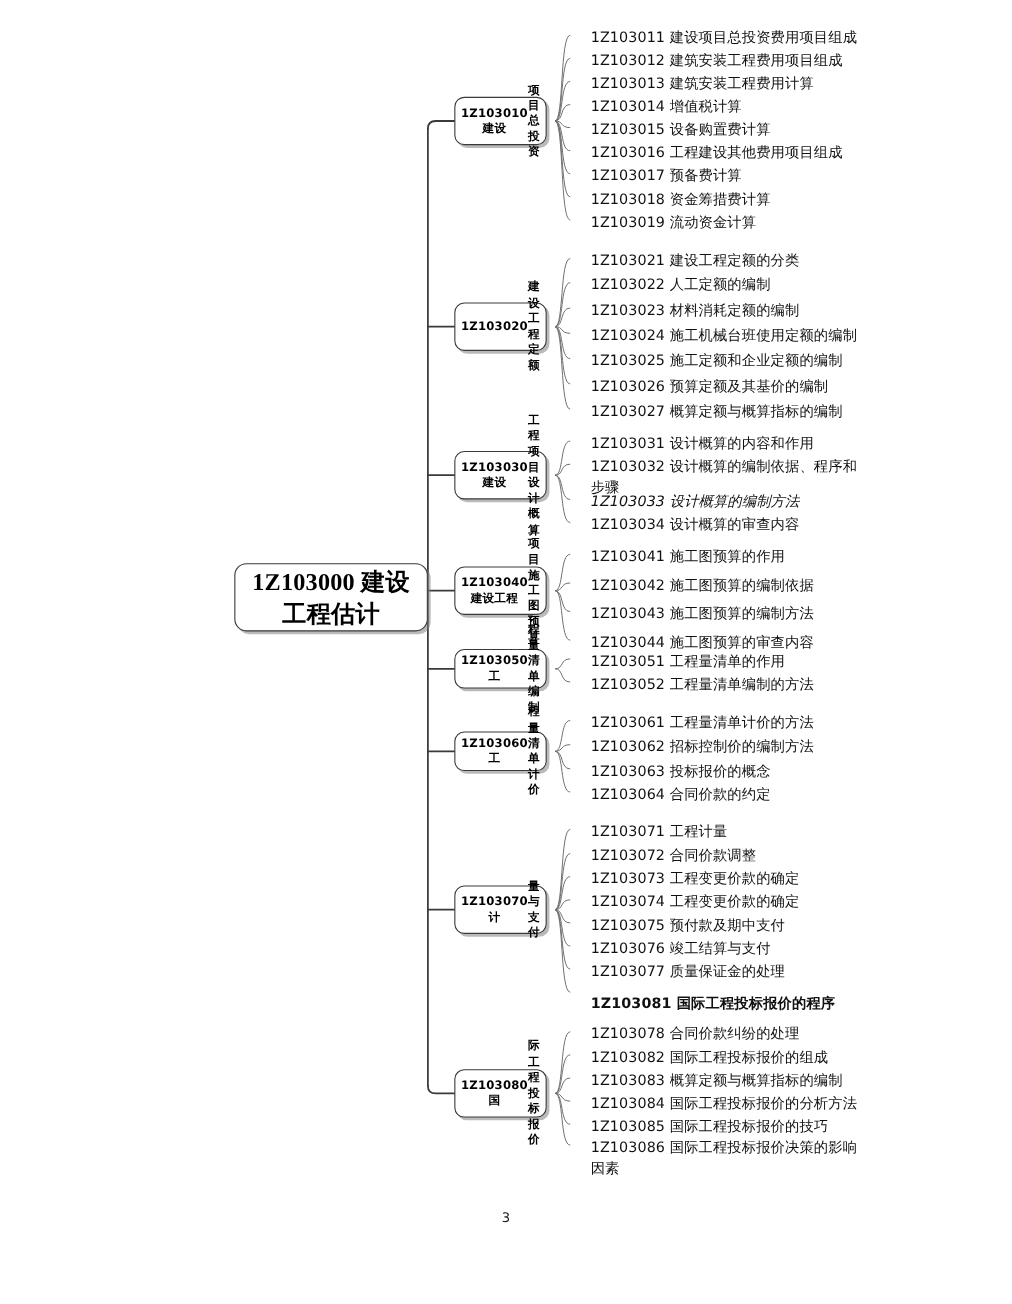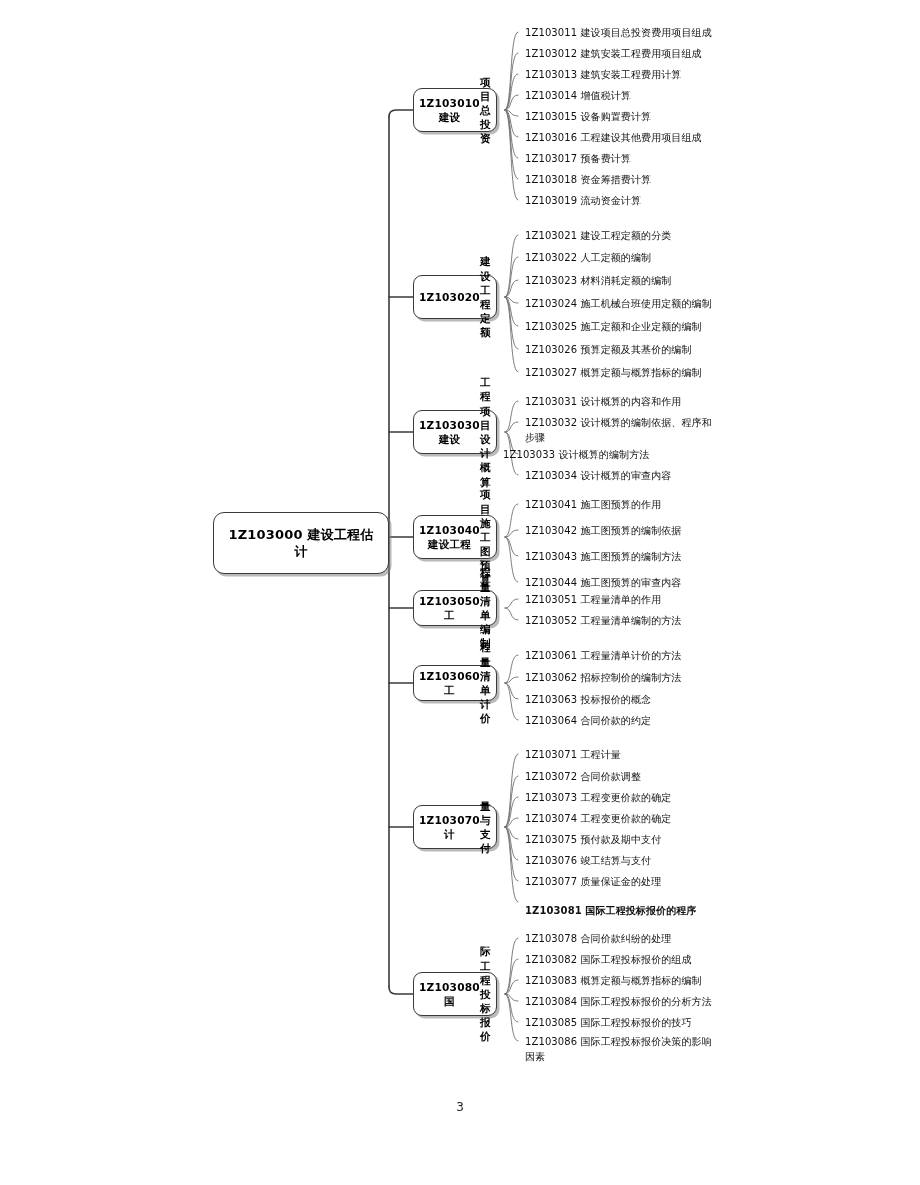--- a/index.html
+++ b/index.html
@@ -36,37 +36,39 @@
     box-shadow: 2.5px 2.5px 0 0 rgba(130,130,130,0.55);
     display: flex;
     align-items: center;
     justify-content: center;
     text-align: center;
     font-weight: bold;
     line-height: 1.34;
     letter-spacing: 0.2px;
   }
   .node-root {
-    font-size: 13px;
+    font-size: 22px;
     padding: 4px 10px;
     border-radius: 11px;
     border-width: 1.8px;
+    font-family: Liberation Serif, serif;
   }
   .node-branch {
     font-size: 10.6px;
     padding: 3px 5px;
   }
   .leaf {
     position: absolute;
-    font-size: 10px;
+    font-size: 13px;
     font-weight: normal;
     line-height: 1.45;
     color: #111111;
     letter-spacing: 0.1px;
     white-space: pre-line;
+    margin-left: 12px;
   }
   #page-number {
     position: absolute;
     left: 0;
     top: 1100px;
     width: 920px;
     text-align: center;
     font-size: 12px;
     color: #222222;
   }
@@ -164,21 +166,21 @@
       <div class="leaf" style="left: 525px; top: 343px; color: rgb(17, 17, 17);">1Z103026 预算定额及其基价的编制</div>
       <div class="leaf" style="left: 525px; top: 366px; color: rgb(17, 17, 17);">1Z103027 概算定额与概算指标的编制</div>
       <div class="node node-branch" style="left: 413px; top: 410px; width: 84px; height: 44px; border-color: rgb(58, 58, 58);">
         <span>1Z103030 建设</span>
         <br>
         <span>工程项目设计概算</span>
       </div>
       <div class="leaf" style="left: 525px; top: 395px; color: rgb(17, 17, 17);">1Z103031 设计概算的内容和作用</div>
       <div class="leaf" style="left: 525px; top: 416px; color: rgb(17, 17, 17);">1Z103032 设计概算的编制依据、程序和
 步骤</div>
-      <div class="leaf" style="left: 503px; top: 448px; color: rgb(17, 17, 17);">1Z103033 设计概算的编制方法</div>
+      <div class="leaf" style="left: 525px; top: 448px; color: rgb(17, 17, 17); font-style: italic;">1Z103033 设计概算的编制方法</div>
       <div class="leaf" style="left: 525px; top: 469px; color: rgb(17, 17, 17);">1Z103034 设计概算的审查内容</div>
       <div class="node node-branch" style="left: 413px; top: 515px; width: 84px; height: 44px; border-color: rgb(58, 58, 58);">
         <span>1Z103040 建设工程</span>
         <br>
         <span>项目施工图预算</span>
       </div>
       <div class="leaf" style="left: 525px; top: 498px; color: rgb(17, 17, 17);">1Z103041 施工图预算的作用</div>
       <div class="leaf" style="left: 525px; top: 524px; color: rgb(17, 17, 17);">1Z103042 施工图预算的编制依据</div>
       <div class="leaf" style="left: 525px; top: 550px; color: rgb(17, 17, 17);">1Z103043 施工图预算的编制方法</div>
       <div class="leaf" style="left: 525px; top: 576px; color: rgb(17, 17, 17);">1Z103044 施工图预算的审查内容</div>

